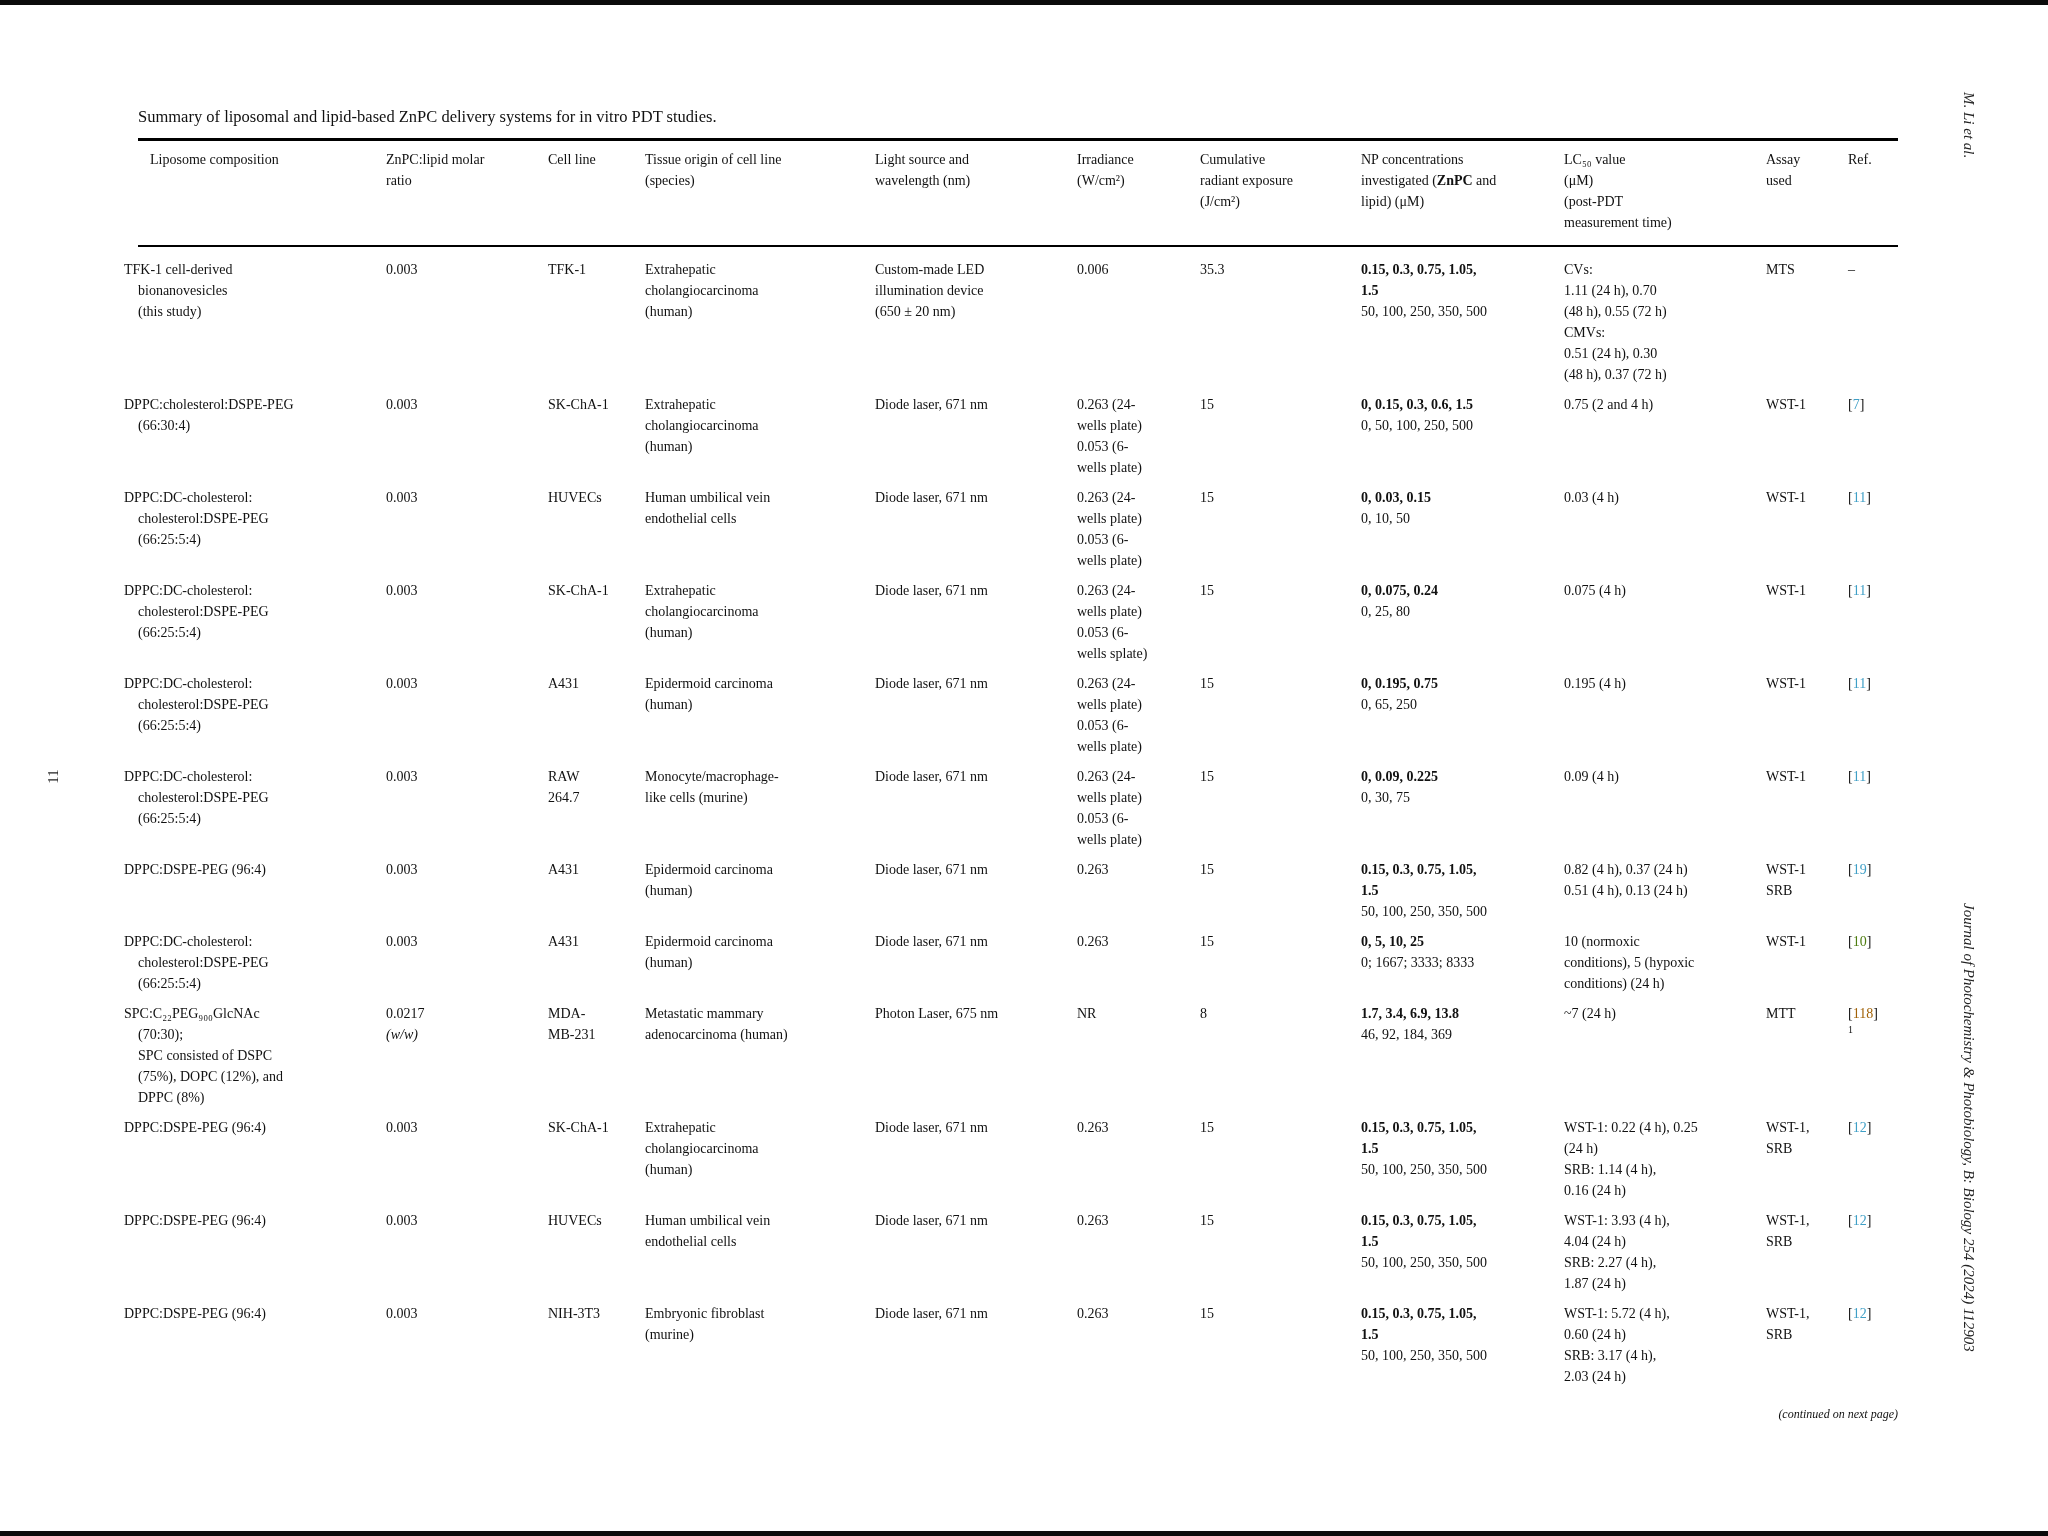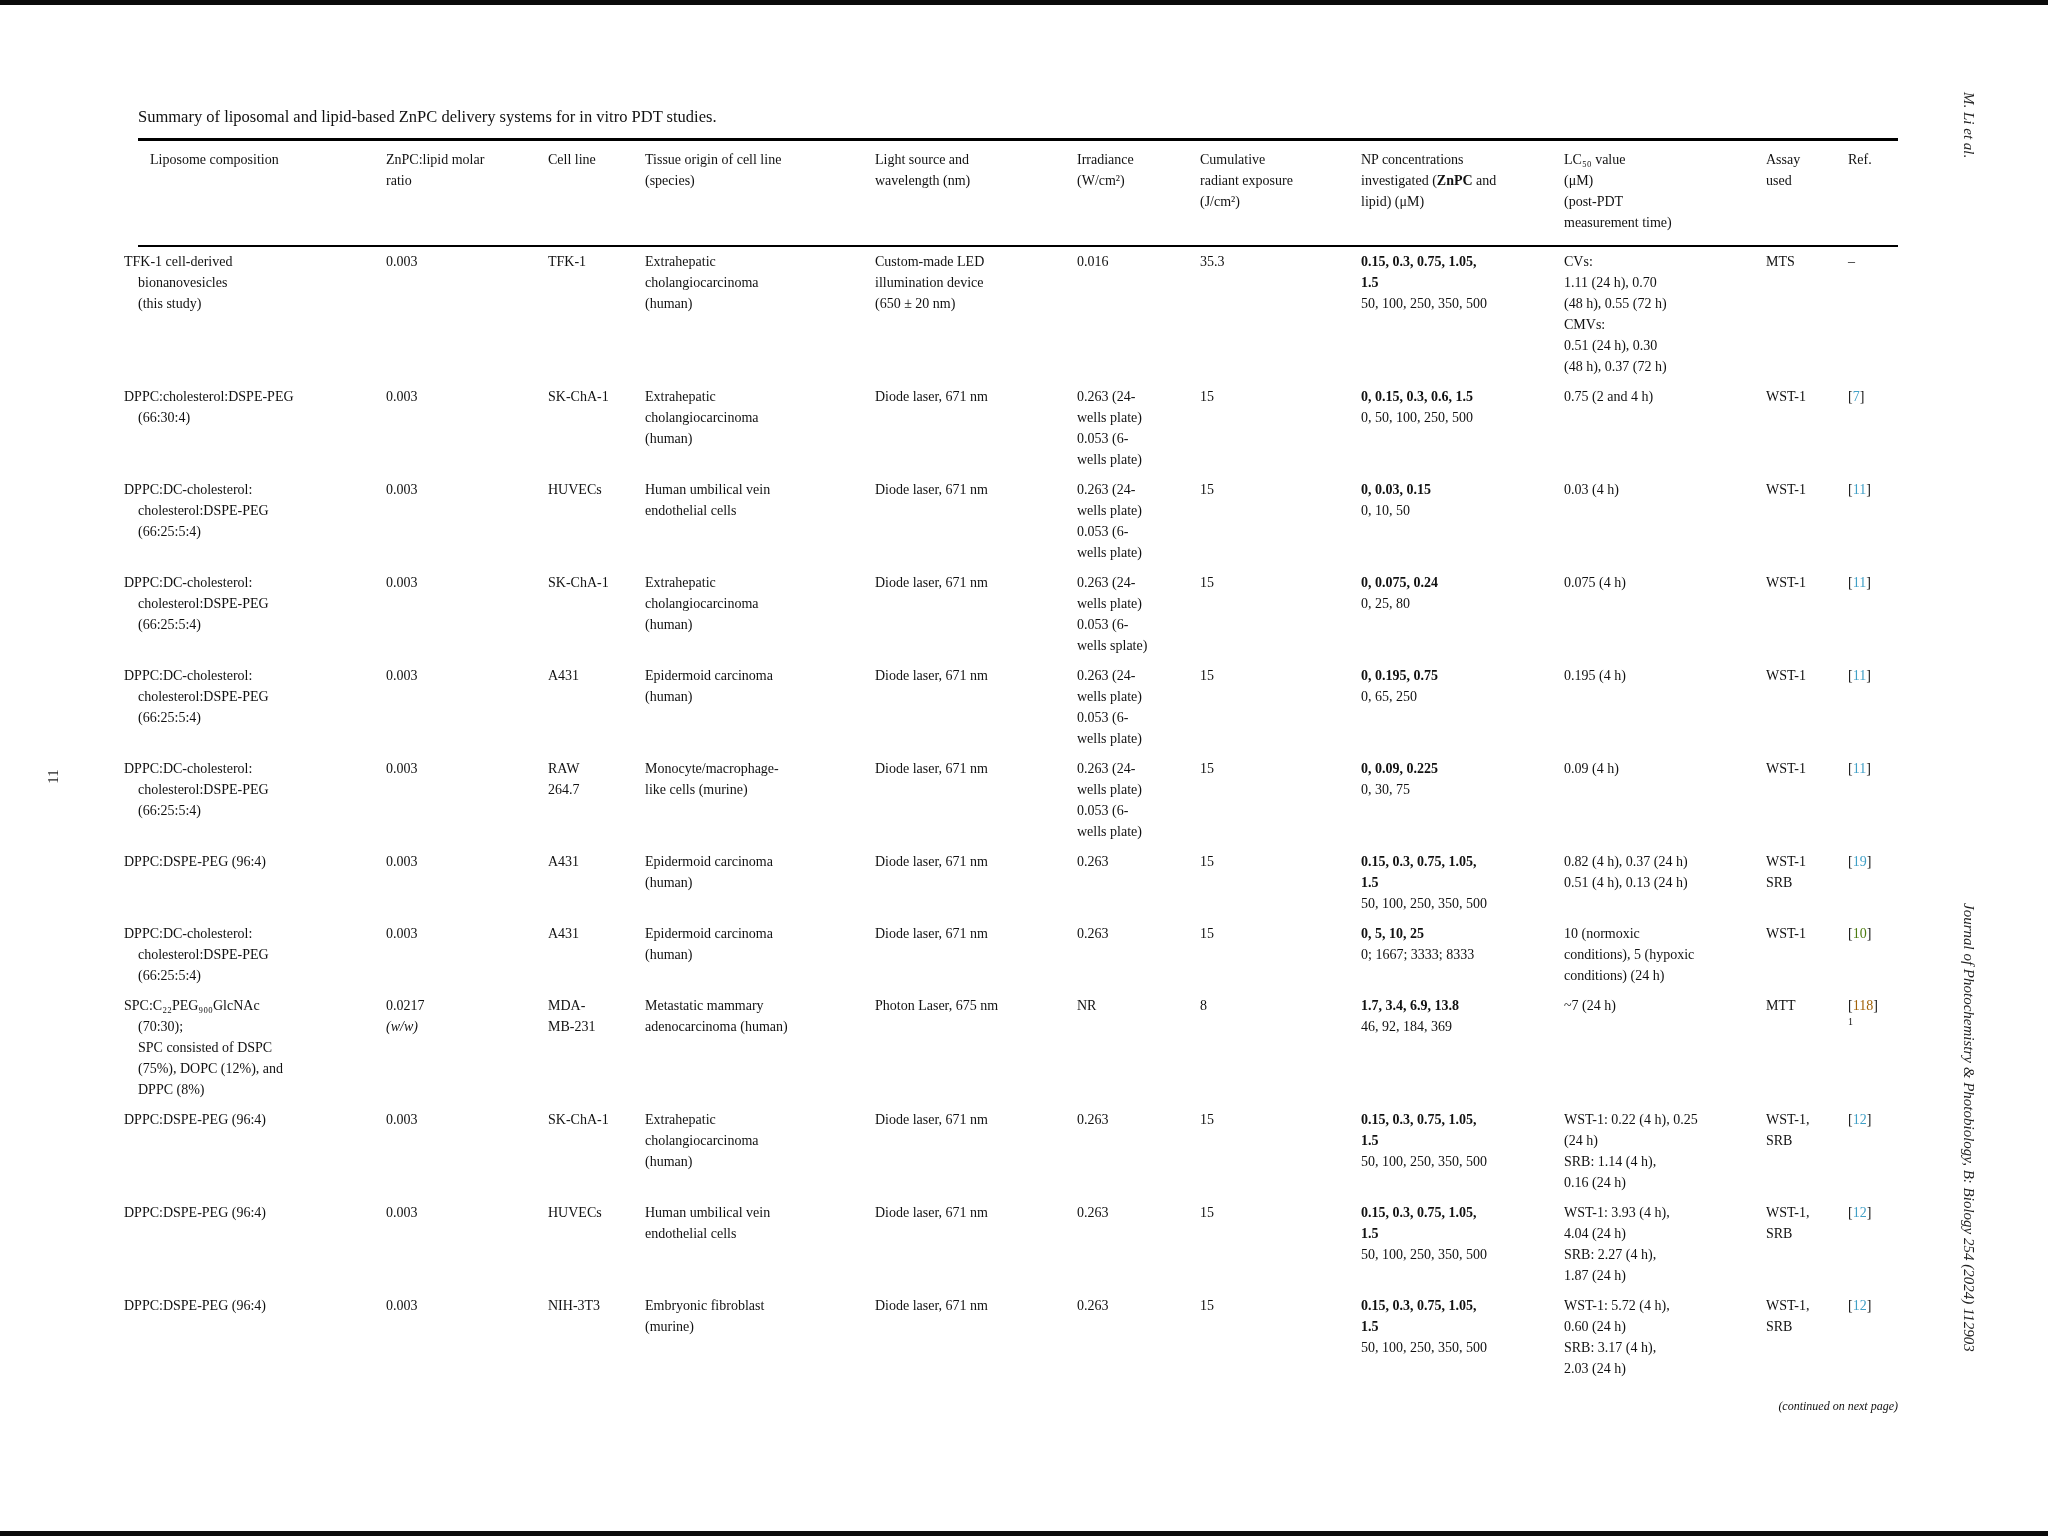--- a/index.html
+++ b/index.html
@@ -20,21 +20,21 @@
     font-size:14px;line-height:21px;}
   table.data thead th{
     font-weight:normal;text-align:left;vertical-align:top;
     border-top:3px solid #000;border-bottom:2px solid #000;
     padding:8px 14px 12px 0;white-space:pre-line;
   }
   table.data thead th:first-child{padding-left:12px;}
   table.data tbody td{
     vertical-align:top;padding:0 14px 9px 0;white-space:pre-line;
   }
-  table.data tbody tr:first-child td{padding-top:4px;}
+  table.data tbody tr:first-child td{padding-top:12px;}
   td.cell-composition{padding-left:26px;text-indent:-14px;}
   table.data thead th:last-child, table.data tbody td:last-child{padding-right:0;}
 
   .np-bold{font-weight:bold;}
   .ref-num{cursor:pointer;}
   .fn{font-size:10px;vertical-align:6px;line-height:10px;}
   .continued{font-style:italic;font-size:12px;text-align:right;margin-top:11px;}
 
   .side-vert{position:absolute;writing-mode:vertical-rl;font-style:italic;
     font-size:15px;line-height:1;white-space:nowrap;color:#222;}
@@ -101,21 +101,21 @@
 bionanovesicles
 (this study)</td>
           <td>0.003</td>
           <td>TFK-1</td>
           <td>Extrahepatic
 cholangiocarcinoma
 (human)</td>
           <td>Custom-made LED
 illumination device
 (650 ± 20 nm)</td>
-          <td>0.016</td>
+          <td>0.006</td>
           <td>35.3</td>
           <td><span class="np-bold">0.15, 0.3, 0.75, 1.05,
 1.5</span>
 <span>50, 100, 250, 350, 500</span></td>
           <td>CVs:
 1.11 (24 h), 0.70
 (48 h), 0.55 (72 h)
 CMVs:
 0.51 (24 h), 0.30
 (48 h), 0.37 (72 h)</td>

